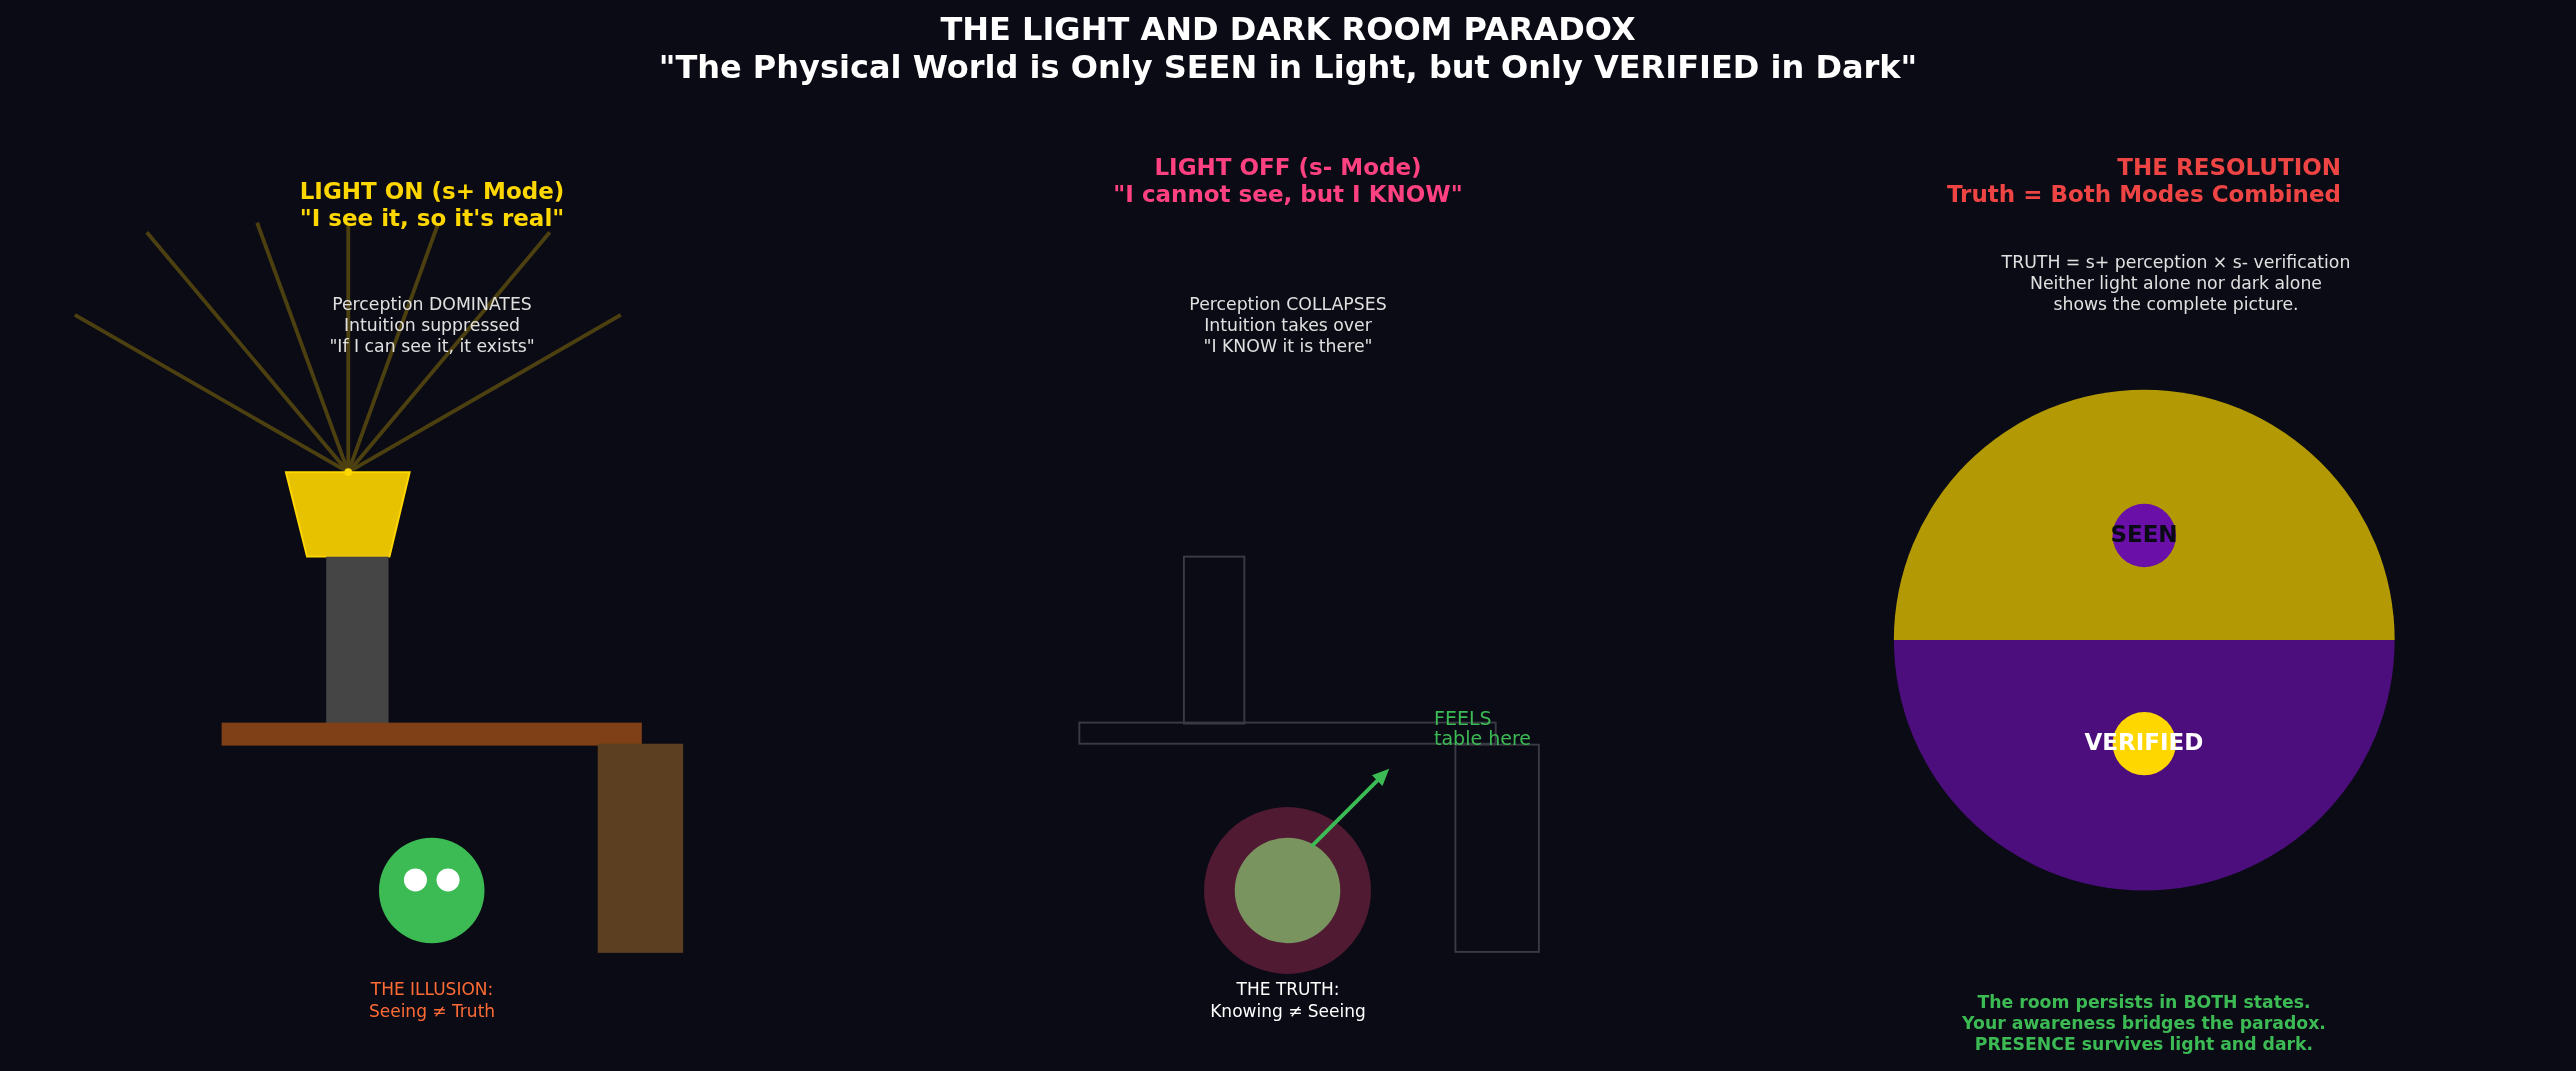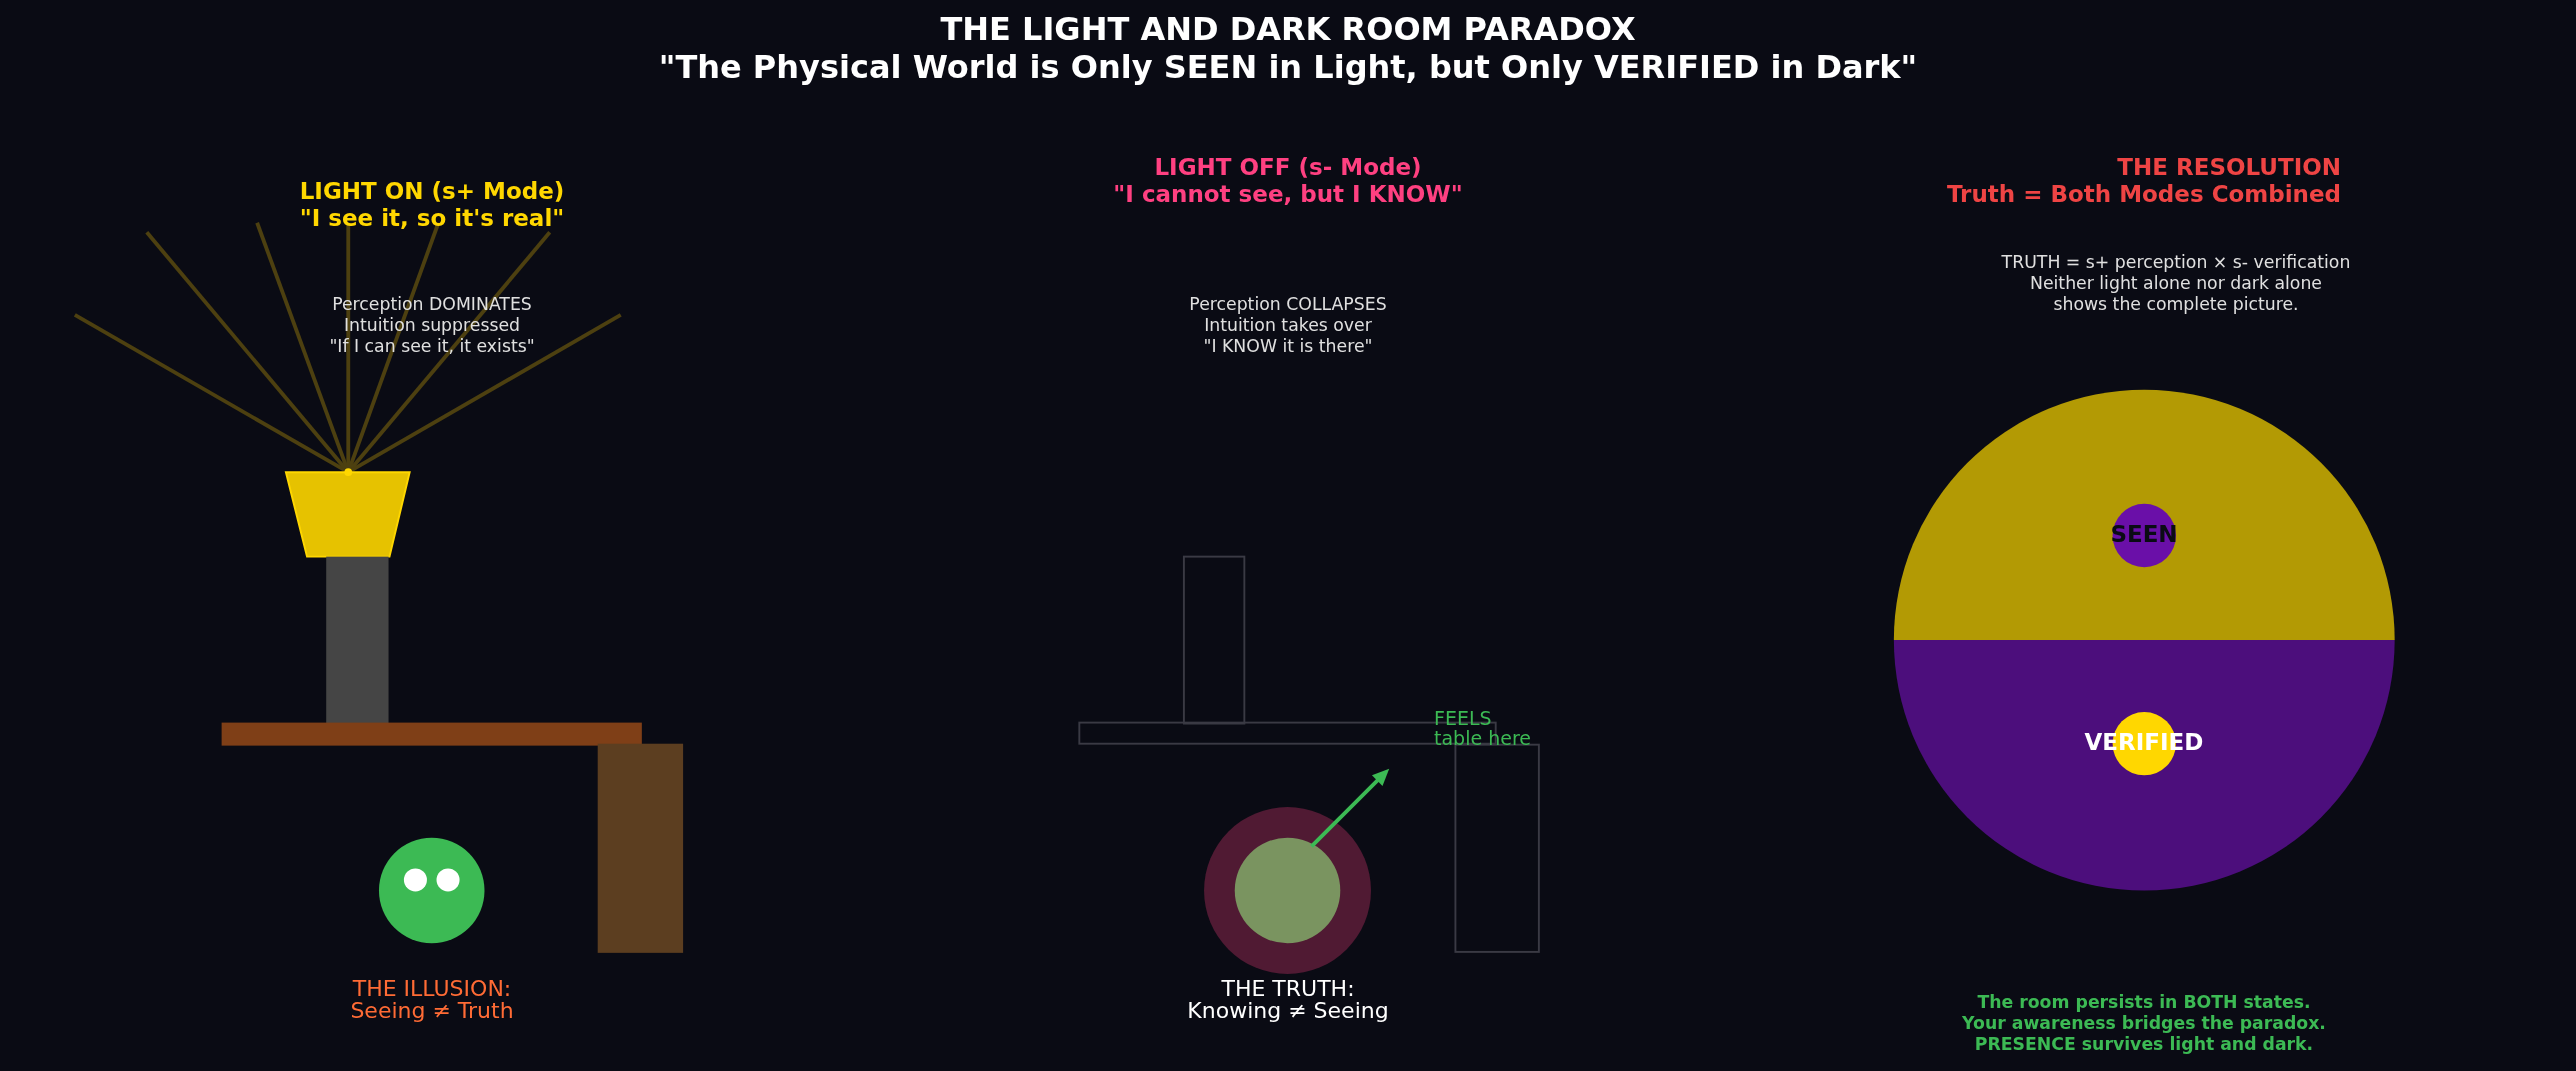--- a/index.html
+++ b/index.html
@@ -10,21 +10,21 @@
     font-family: "DejaVu Sans", sans-serif;
   }
   .abs { position: absolute; }
   .center-text { text-align: center; white-space: nowrap; transform: translateX(-50%); }
   .main-title {
     left: 1288px; top: 9.6px; color: #ffffff; font-weight: bold;
     font-size: 32px; line-height: 38px;
   }
   .panel-title { font-weight: bold; font-size: 23px; line-height: 27px; top: 154px; }
   .panel-desc { color: #e0e0e0; font-size: 17.3px; line-height: 21px; }
-  .caption { font-size: 22px; line-height: 22px; }
+  .caption { font-size: 17px; line-height: 22px; }
   svg.stage { position: absolute; left: 0; top: 0; }
   .feels { font-size: 19px; line-height: 20px; color: #3cba54; white-space: nowrap; }
   .circle-label { font-weight: bold; font-size: 23px; line-height: 27px; }
 </style>
 </head>
 <body>
 
 <svg class="stage" width="2576" height="1072" viewBox="0 0 2685 1117">
 
   <g stroke="#4d4010" stroke-width="4">

